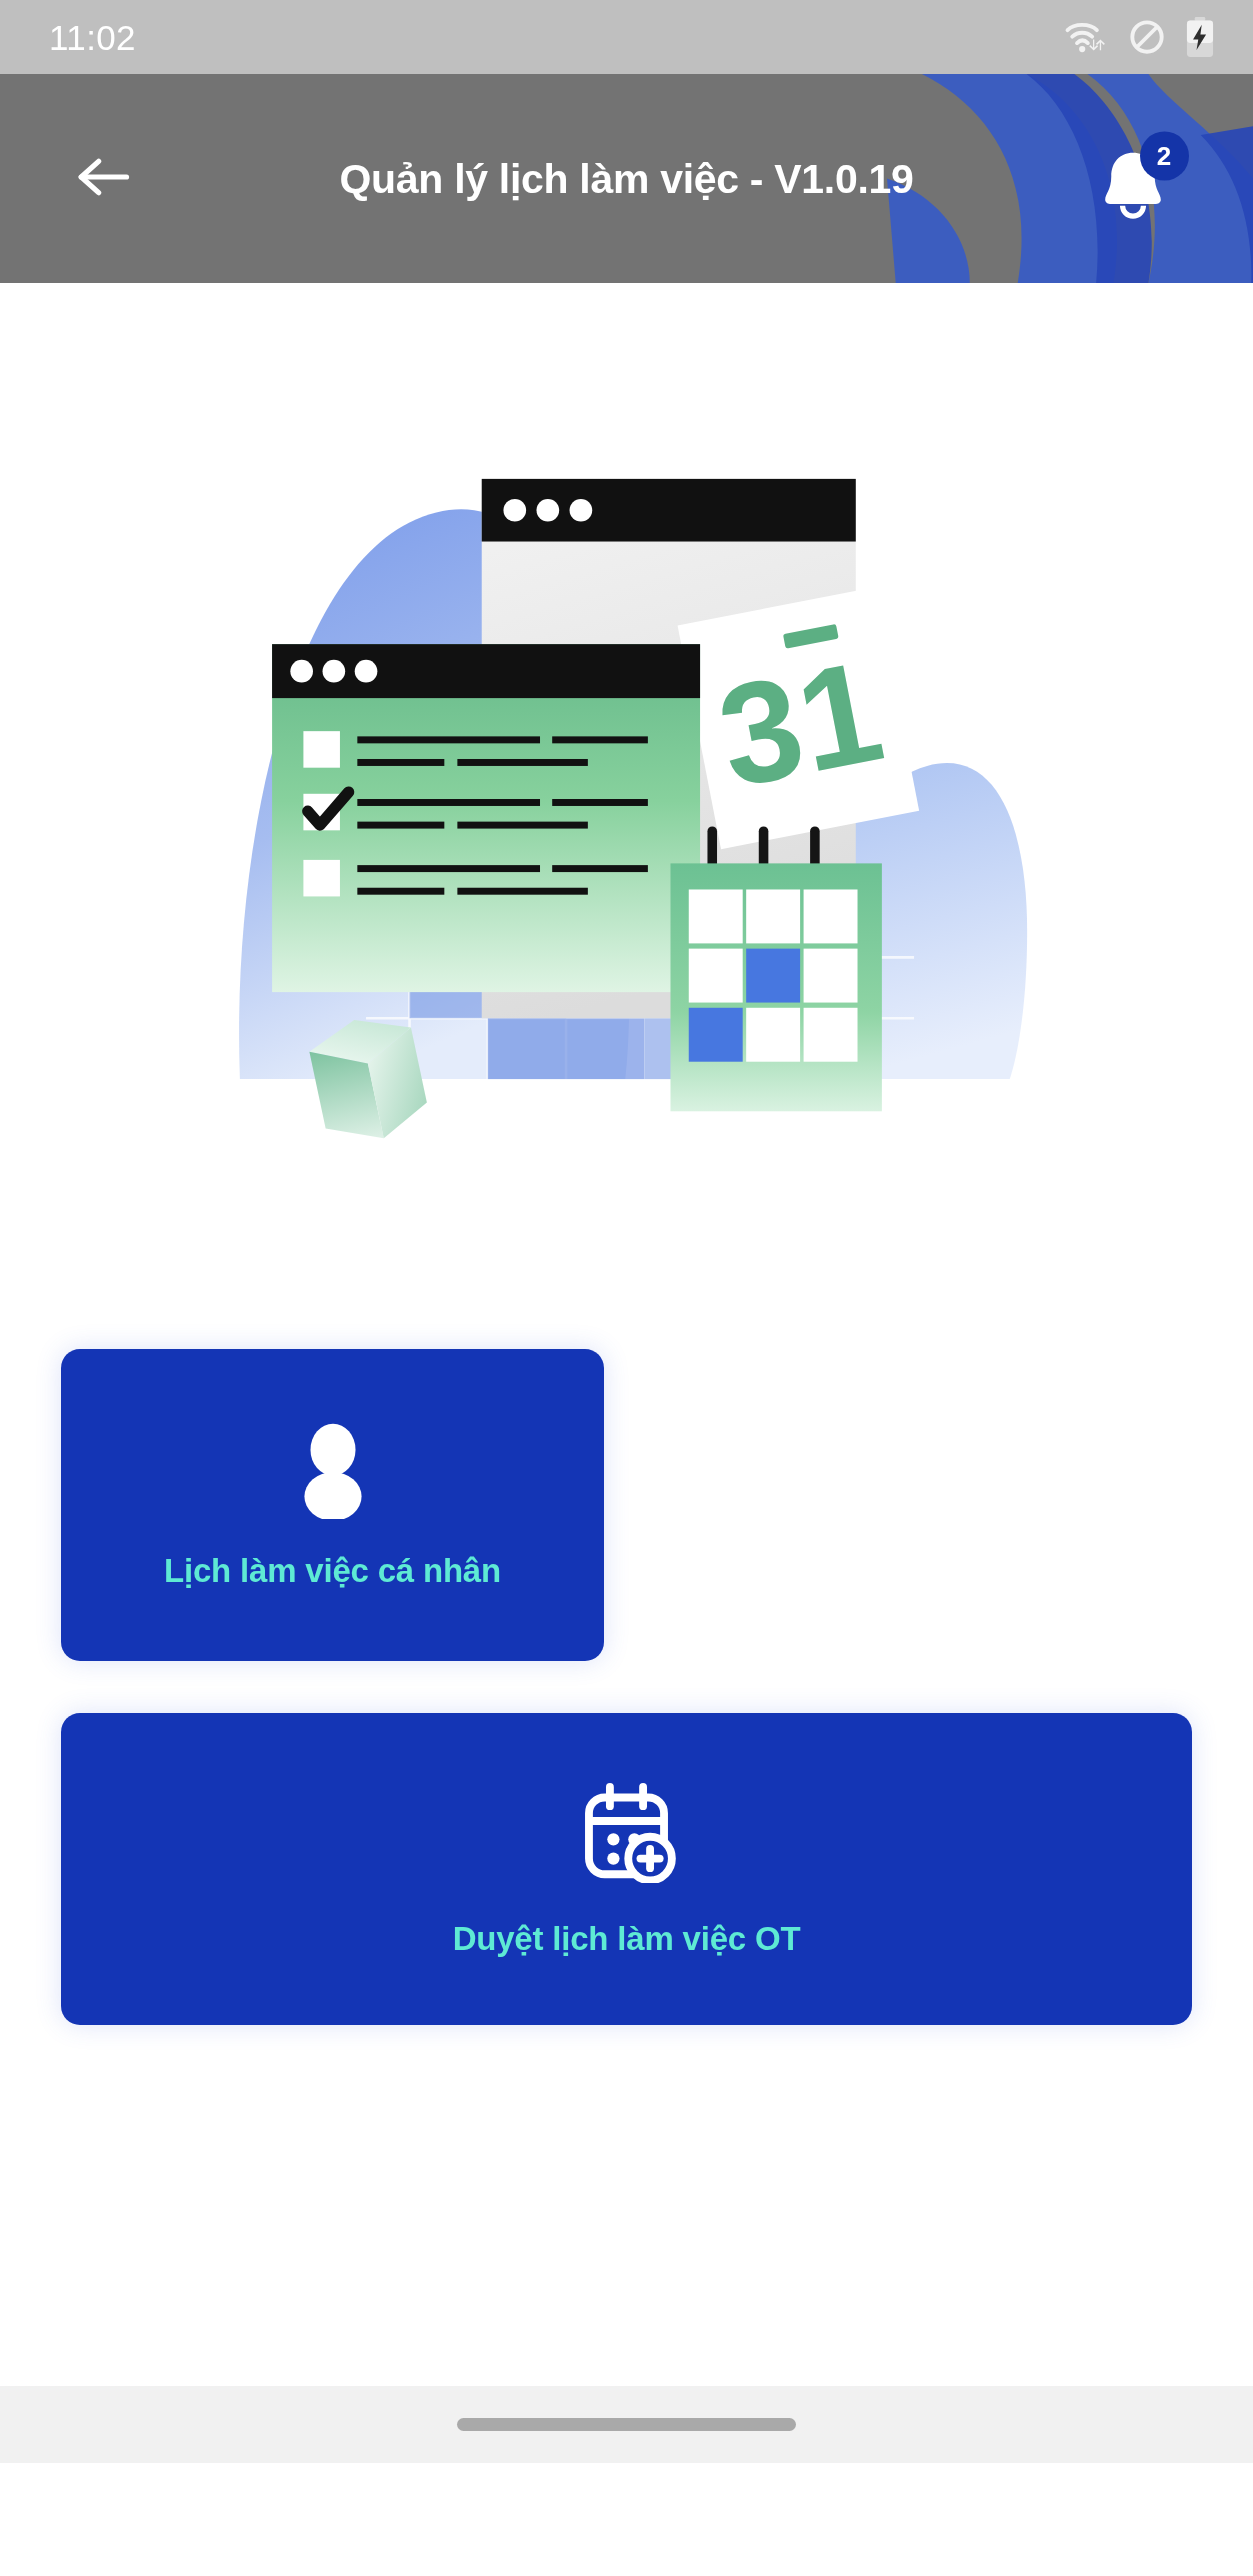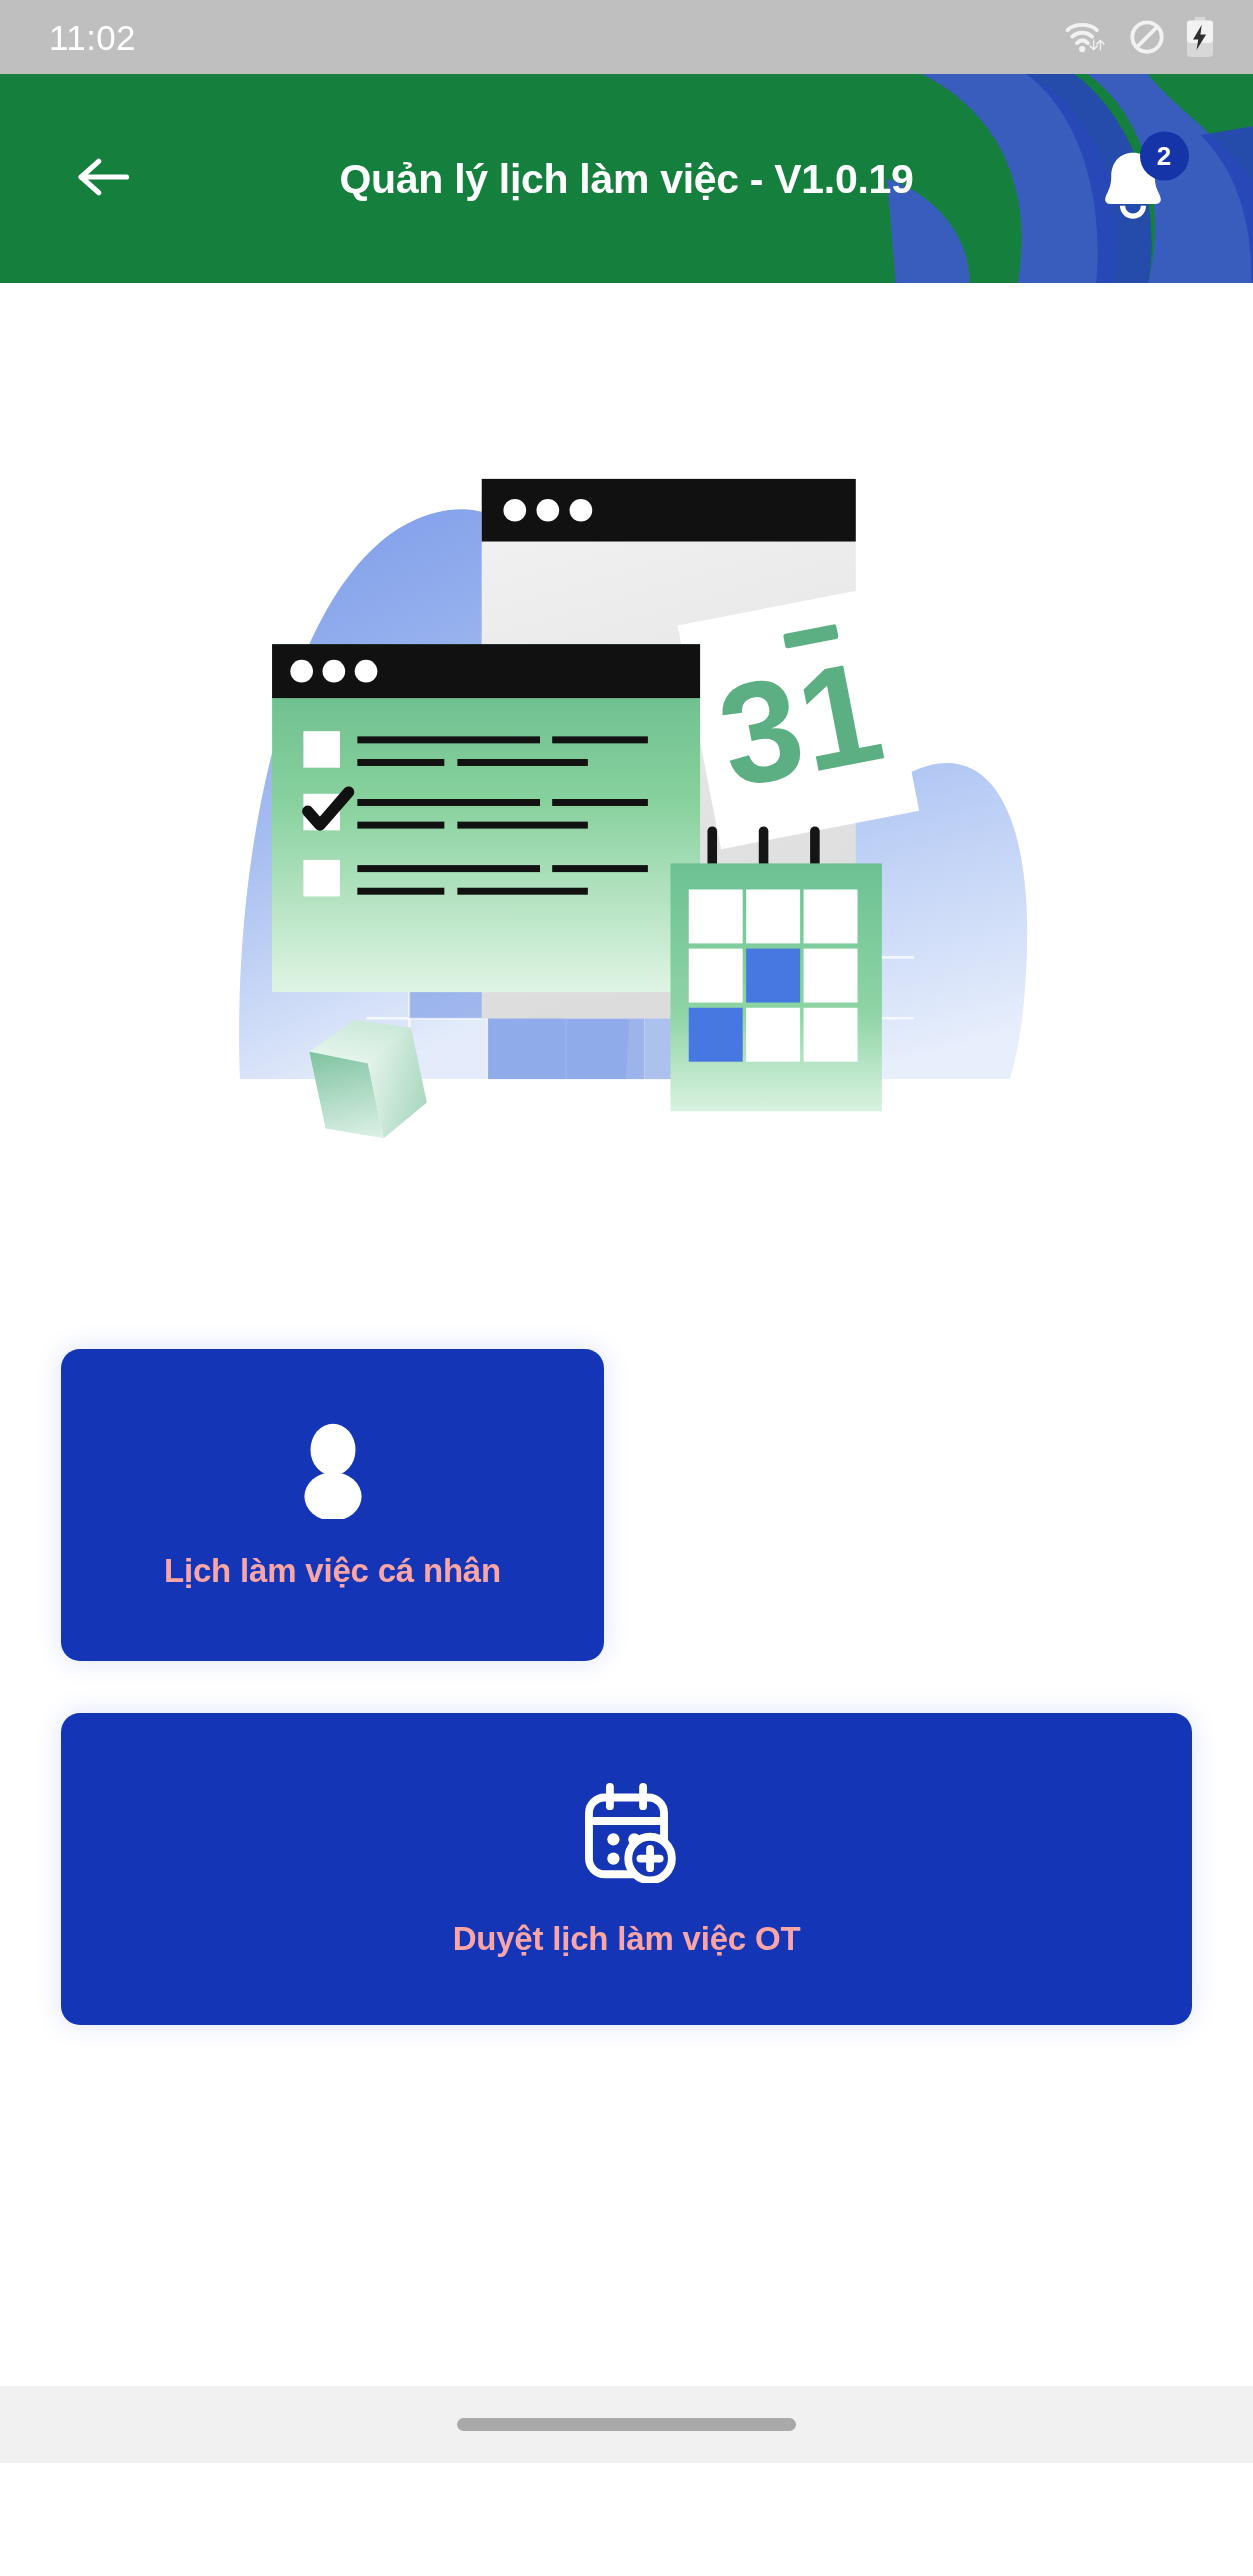--- a/index.html
+++ b/index.html
@@ -24,21 +24,21 @@
   }
   .status-icons {
     margin-left: auto; display: flex; align-items: center; gap: 19px;
   }
   .status-icons svg { display: block; }
 
   
   .header {
     position: absolute; top: 74px; left: 0;
     width: 1253px; height: 209px;
-    background: #15803d;
+    background: #737373;
     overflow: hidden;
   }
   .header-deco { position: absolute; right: 0; top: 0; width: 366px; height: 209px; }
   .header-row {
     position: relative; z-index: 3;
     width: 100%; height: 100%;
     display: flex; align-items: center;
   }
   .back-btn {
     position: absolute; left: 68px; top: 50%;
@@ -108,21 +108,21 @@
     background: #eaf1fd;
     border: 2.6px solid #1435b5;
     box-shadow: 0 0 22.6px rgba(64,100,220,0.14);
   }
   .card-icon { height: 101px; display: flex; align-items: center; justify-content: center; }
   .card-label {
     margin-top: 31px;
     font-size: 33px; font-weight: bold;
     text-align: center; letter-spacing: -0.2px;
   }
-  .label-light { color: #fca5a5; }
+  .label-light { color: #5eead4; }
   .label-dark  { color: #1435b5; }
   .card-full .card-label { margin-top: 38px; }
 
   
   .nav-bar {
     position: absolute; left: 0; bottom: 0;
     width: 1253px; height: 77px;
     background: #f1f1f1;
     display: flex; align-items: center; justify-content: center;
   }

